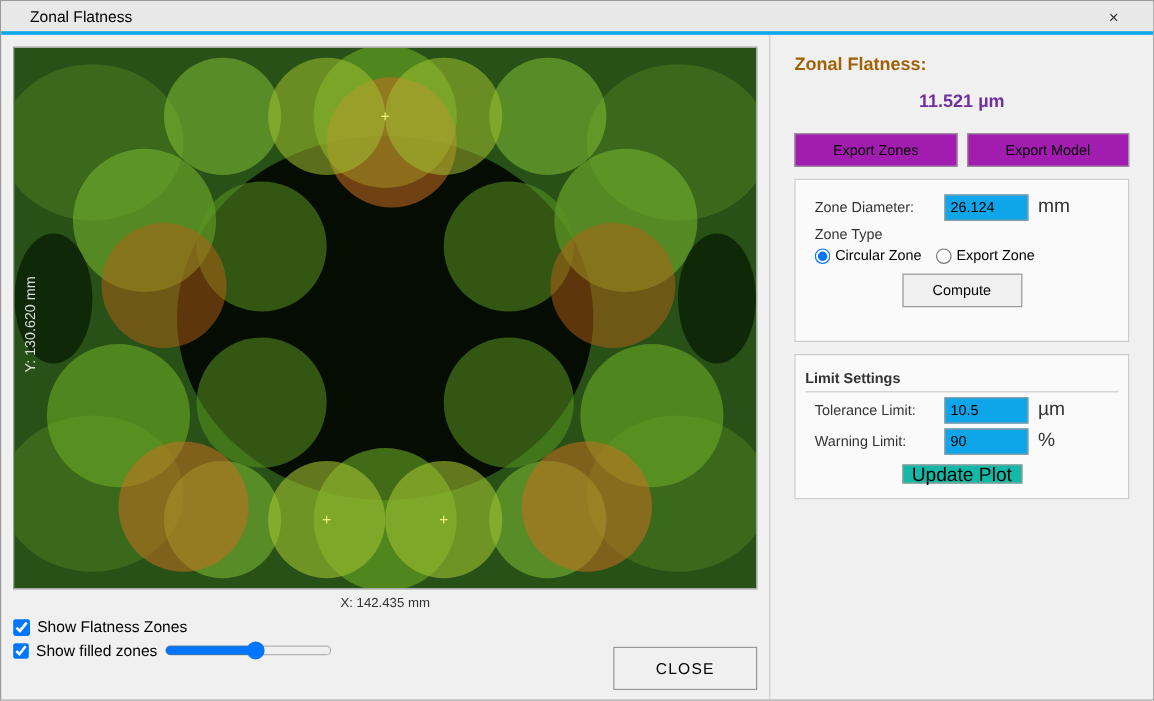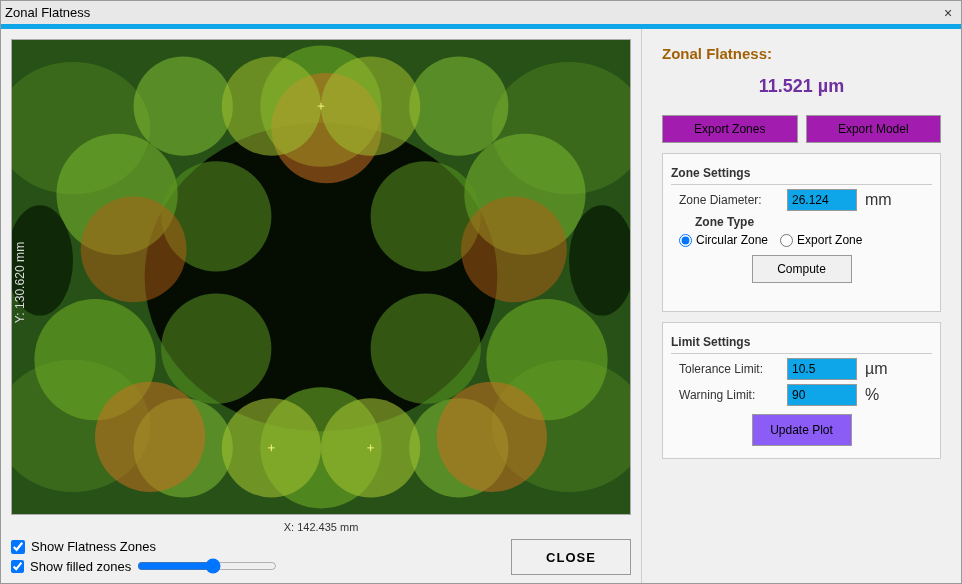--- a/index.html
+++ b/index.html
@@ -15,25 +15,25 @@
     .window {
       width: 962px;
       height: 584px;
       background: #f0f0f0;
       border: 1px solid #999;
       display: flex;
       flex-direction: column;
     }
     .title-bar {
       background: #e8e8e8;
-      border-bottom: 5px solid #0ea5e9;
+      border-bottom: 3px solid #0ea5e9;
       height: 28px;
       display: flex;
       align-items: center;
-      padding: 0 4px;
+      padding: 0 24px;
       justify-content: space-between;
       flex-shrink: 0;
     }
     .title-bar-title {
       font-size: 13px;
       font-weight: normal;
     }
     .title-bar-close {
       width: 18px;
       height: 18px;
@@ -111,40 +111,41 @@
       justify-content: center;
       padding-top: 6px;
     }
     .close-btn {
       width: 120px;
       height: 36px;
       background: #f0f0f0;
       border: 1px solid #999;
       cursor: pointer;
       font-size: 13px;
-      font-weight: 700;
+      font-weight: 400;
       letter-spacing: 1px;
+      margin-top: 24px;
     }
 
     .right-panel {
       width: 320px;
       flex-shrink: 0;
       padding: 16px 20px;
       display: flex;
       flex-direction: column;
       gap: 10px;
       border-left: 1px solid #ccc;
     }
     .flatness-title {
       font-size: 15px;
       font-weight: bold;
       color: #a16207;
     }
     .flatness-value {
-      font-size: 18px;
+      font-size: 15px;
       font-weight: bold;
       color: #7030a0;
       text-align: center;
       margin: 4px 0 8px 0;
     }
     .export-buttons {
       display: flex;
       gap: 8px;
     }
     .export-btn {
@@ -198,42 +199,41 @@
       display: flex;
       align-items: center;
       gap: 4px;
       font-size: 12px;
       cursor: pointer;
     }
     .zone-type-label {
       font-size: 12px;
       color: #333;
       padding-left: 8px;
-      margin: 4px 0 2px 16px;
-      font-weight: bold;
+      margin: 4px 0 2px 0;
     }
     .compute-btn {
       display: block;
       margin: 8px auto 20px auto;
       width: 100px;
       height: 28px;
       background: #f0f0f0;
       border: 1px solid #999;
       cursor: pointer;
       font-size: 12px;
     }
     .update-btn {
       display: block;
       margin: 8px auto 4px auto;
       width: 100px;
-      height: 32px;
-      background: #8b5cf6;
-      border: 1px solid #999;
-      cursor: pointer;
-      font-size: 12px;
+      height: 16px;
+      background: #14b8a6;
+      border: 1px solid #999;
+      cursor: pointer;
+      font-size: 16px;
     }
     .settings-box {
       border: 1px solid #ccc;
       padding: 8px;
       background: #fafafa;
     }
 
     
     .viz-container {
       width: 100%;
@@ -337,21 +337,20 @@
     <div class="right-panel">
       <div class="flatness-title">Zonal Flatness:</div>
       <div class="flatness-value">11.521 µm</div>
 
       <div class="export-buttons">
         <button class="export-btn">Export Zones</button>
         <button class="export-btn">Export Model</button>
       </div>
 
       <div class="settings-box">
-        <div class="section-title">Zone Settings</div>
 
         <div class="form-row">
           <span class="form-label">Zone Diameter:</span>
           <input class="form-input" type="text" value="26.124" style="">
           <span class="form-unit">mm</span>
         </div>
 
         <div class="zone-type-label">Zone Type</div>
         <div class="radio-group">
           <label class="radio-label">

